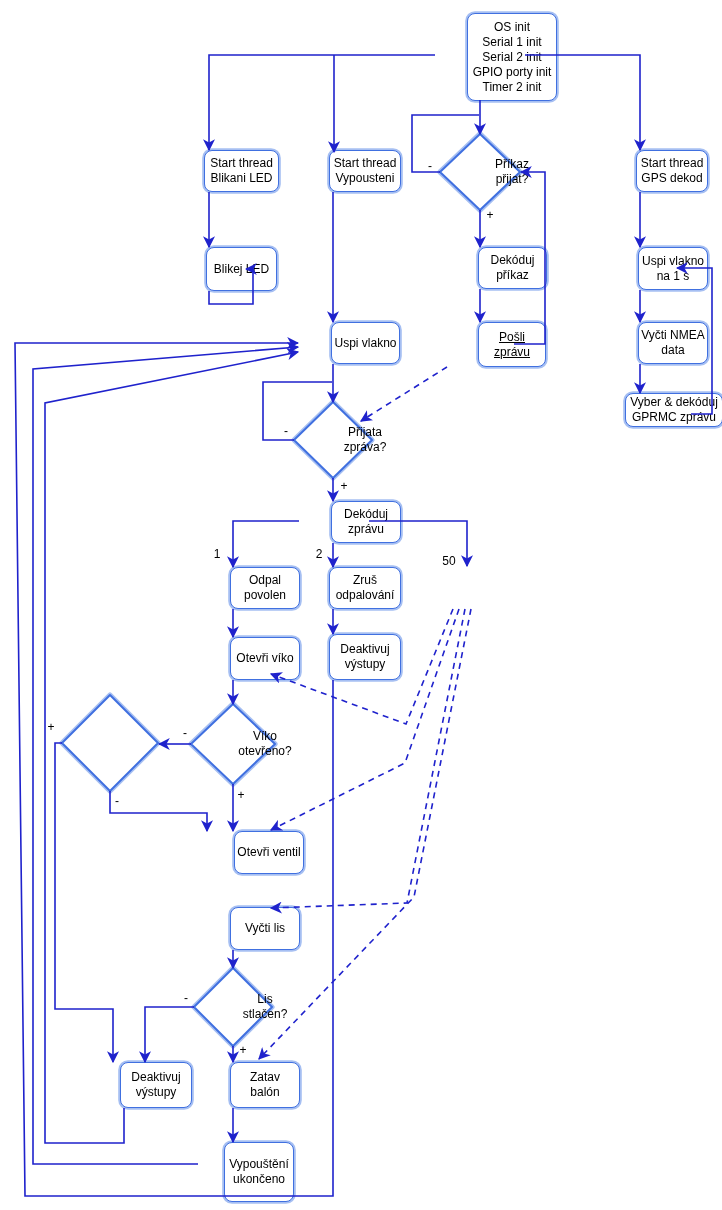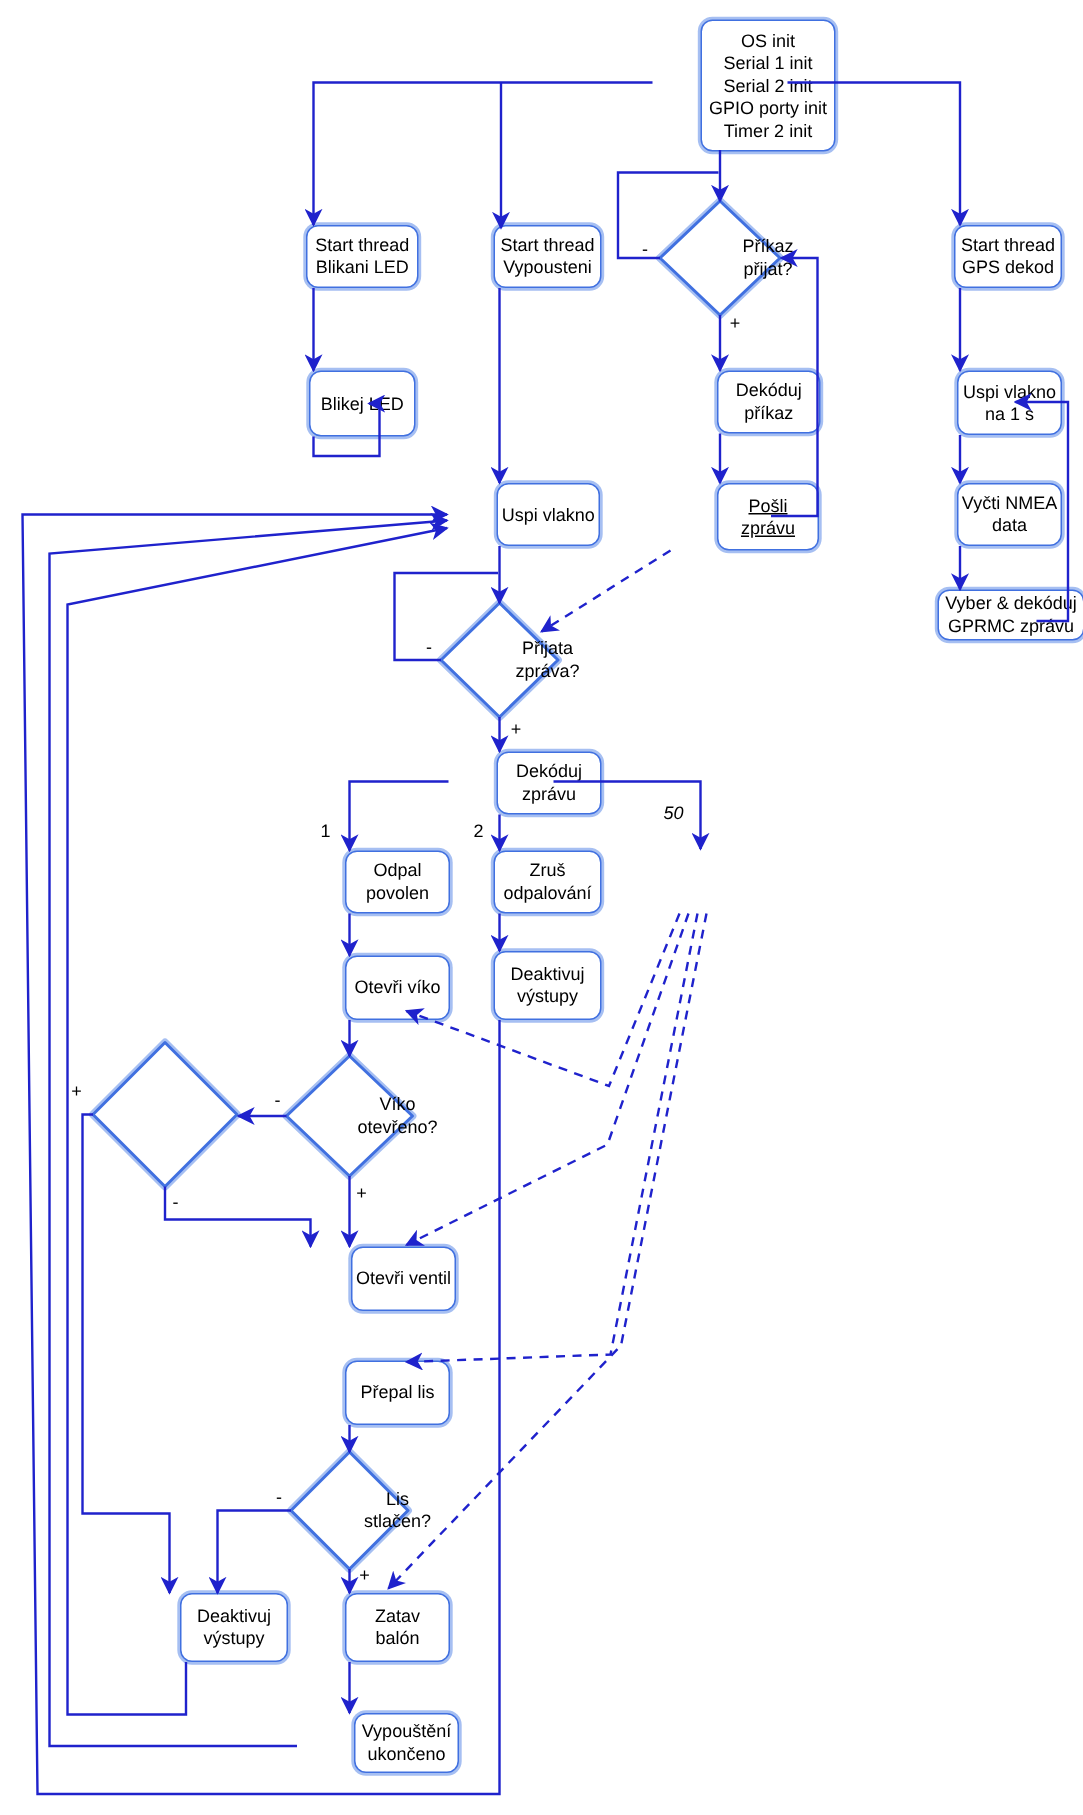--- a/index.html
+++ b/index.html
@@ -74,26 +74,26 @@
       <div class="node process" style="left: 299px; top: 501px; width: 70px; height: 42px;">Dekóduj
 zprávu</div>
       <div class="node process" style="left: 198px; top: 567px; width: 70px; height: 42px;">Odpal
 povolen</div>
       <div class="node process" style="left: 297px; top: 567px; width: 72px; height: 42px;">Zruš
 odpalování</div>
       <div class="node process" style="left: 198px; top: 637px; width: 70px; height: 43px;">Otevři víko</div>
       <div class="node process" style="left: 297px; top: 634px; width: 72px; height: 46px;">Deaktivuj
 výstupy</div>
       <div class="node process" style="left: 202px; top: 831px; width: 70px; height: 43px;">Otevři ventil</div>
-      <div class="node process" style="left: 198px; top: 907px; width: 70px; height: 43px;">Přepal lis</div>
+      <div class="node process" style="left: 198px; top: 907px; width: 70px; height: 43px;">Vyčti lis</div>
       <div class="node process" style="left: 88px; top: 1062px; width: 72px; height: 46px;">Deaktivuj
 výstupy</div>
       <div class="node process" style="left: 198px; top: 1062px; width: 70px; height: 46px;">Zatav
 balón</div>
-      <div class="node process" style="left: 204px; top: 1142px; width: 70px; height: 40px;">Vypouštění
+      <div class="node process" style="left: 192px; top: 1142px; width: 70px; height: 60px;">Vypouštění
 ukončeno</div>
       <div class="node decision" style="left: 440px; top: 134px; width: 80px; height: 76px;">Příkaz
 přijat?</div>
       <div class="node decision" style="left: 294px; top: 402px; width: 78px; height: 76px;">Přijata
 zpráva?</div>
       <div class="node decision" style="left: 191px; top: 704px; width: 84px; height: 80px;">Víko
 otevřeno?</div>
       <div class="node decision" style="left: 194px; top: 968px; width: 78px; height: 78px;">Lis
 stlačen?</div>
     </div>
@@ -146,21 +146,21 @@
         <polyline points="471,609 414,897 259,1059" fill="none" stroke="#1f22cc" stroke-width="1.6" stroke-dasharray="6 5" marker-end="url(#arrowhead)"></polyline>
       </g>
   </svg>
   <div id="label-layer">
       <div class="edge-label" style="left: 430px; top: 166px;">-</div>
       <div class="edge-label" style="left: 490px; top: 215px;">+</div>
       <div class="edge-label" style="left: 286px; top: 431px;">-</div>
       <div class="edge-label" style="left: 344px; top: 486px;">+</div>
       <div class="edge-label" style="left: 217px; top: 554px;">1</div>
       <div class="edge-label" style="left: 319px; top: 554px;">2</div>
-      <div class="edge-label" style="left: 449px; top: 542px; font-style: italic;">50</div>
+      <div class="edge-label" style="left: 449px; top: 561px;">50</div>
       <div class="edge-label" style="left: 51px; top: 727px;">+</div>
       <div class="edge-label" style="left: 117px; top: 801px;">-</div>
       <div class="edge-label" style="left: 185px; top: 733px;">-</div>
       <div class="edge-label" style="left: 241px; top: 795px;">+</div>
       <div class="edge-label" style="left: 186px; top: 998px;">-</div>
       <div class="edge-label" style="left: 243px; top: 1050px;">+</div>
     </div>
 </div>
 
 </body></html>

